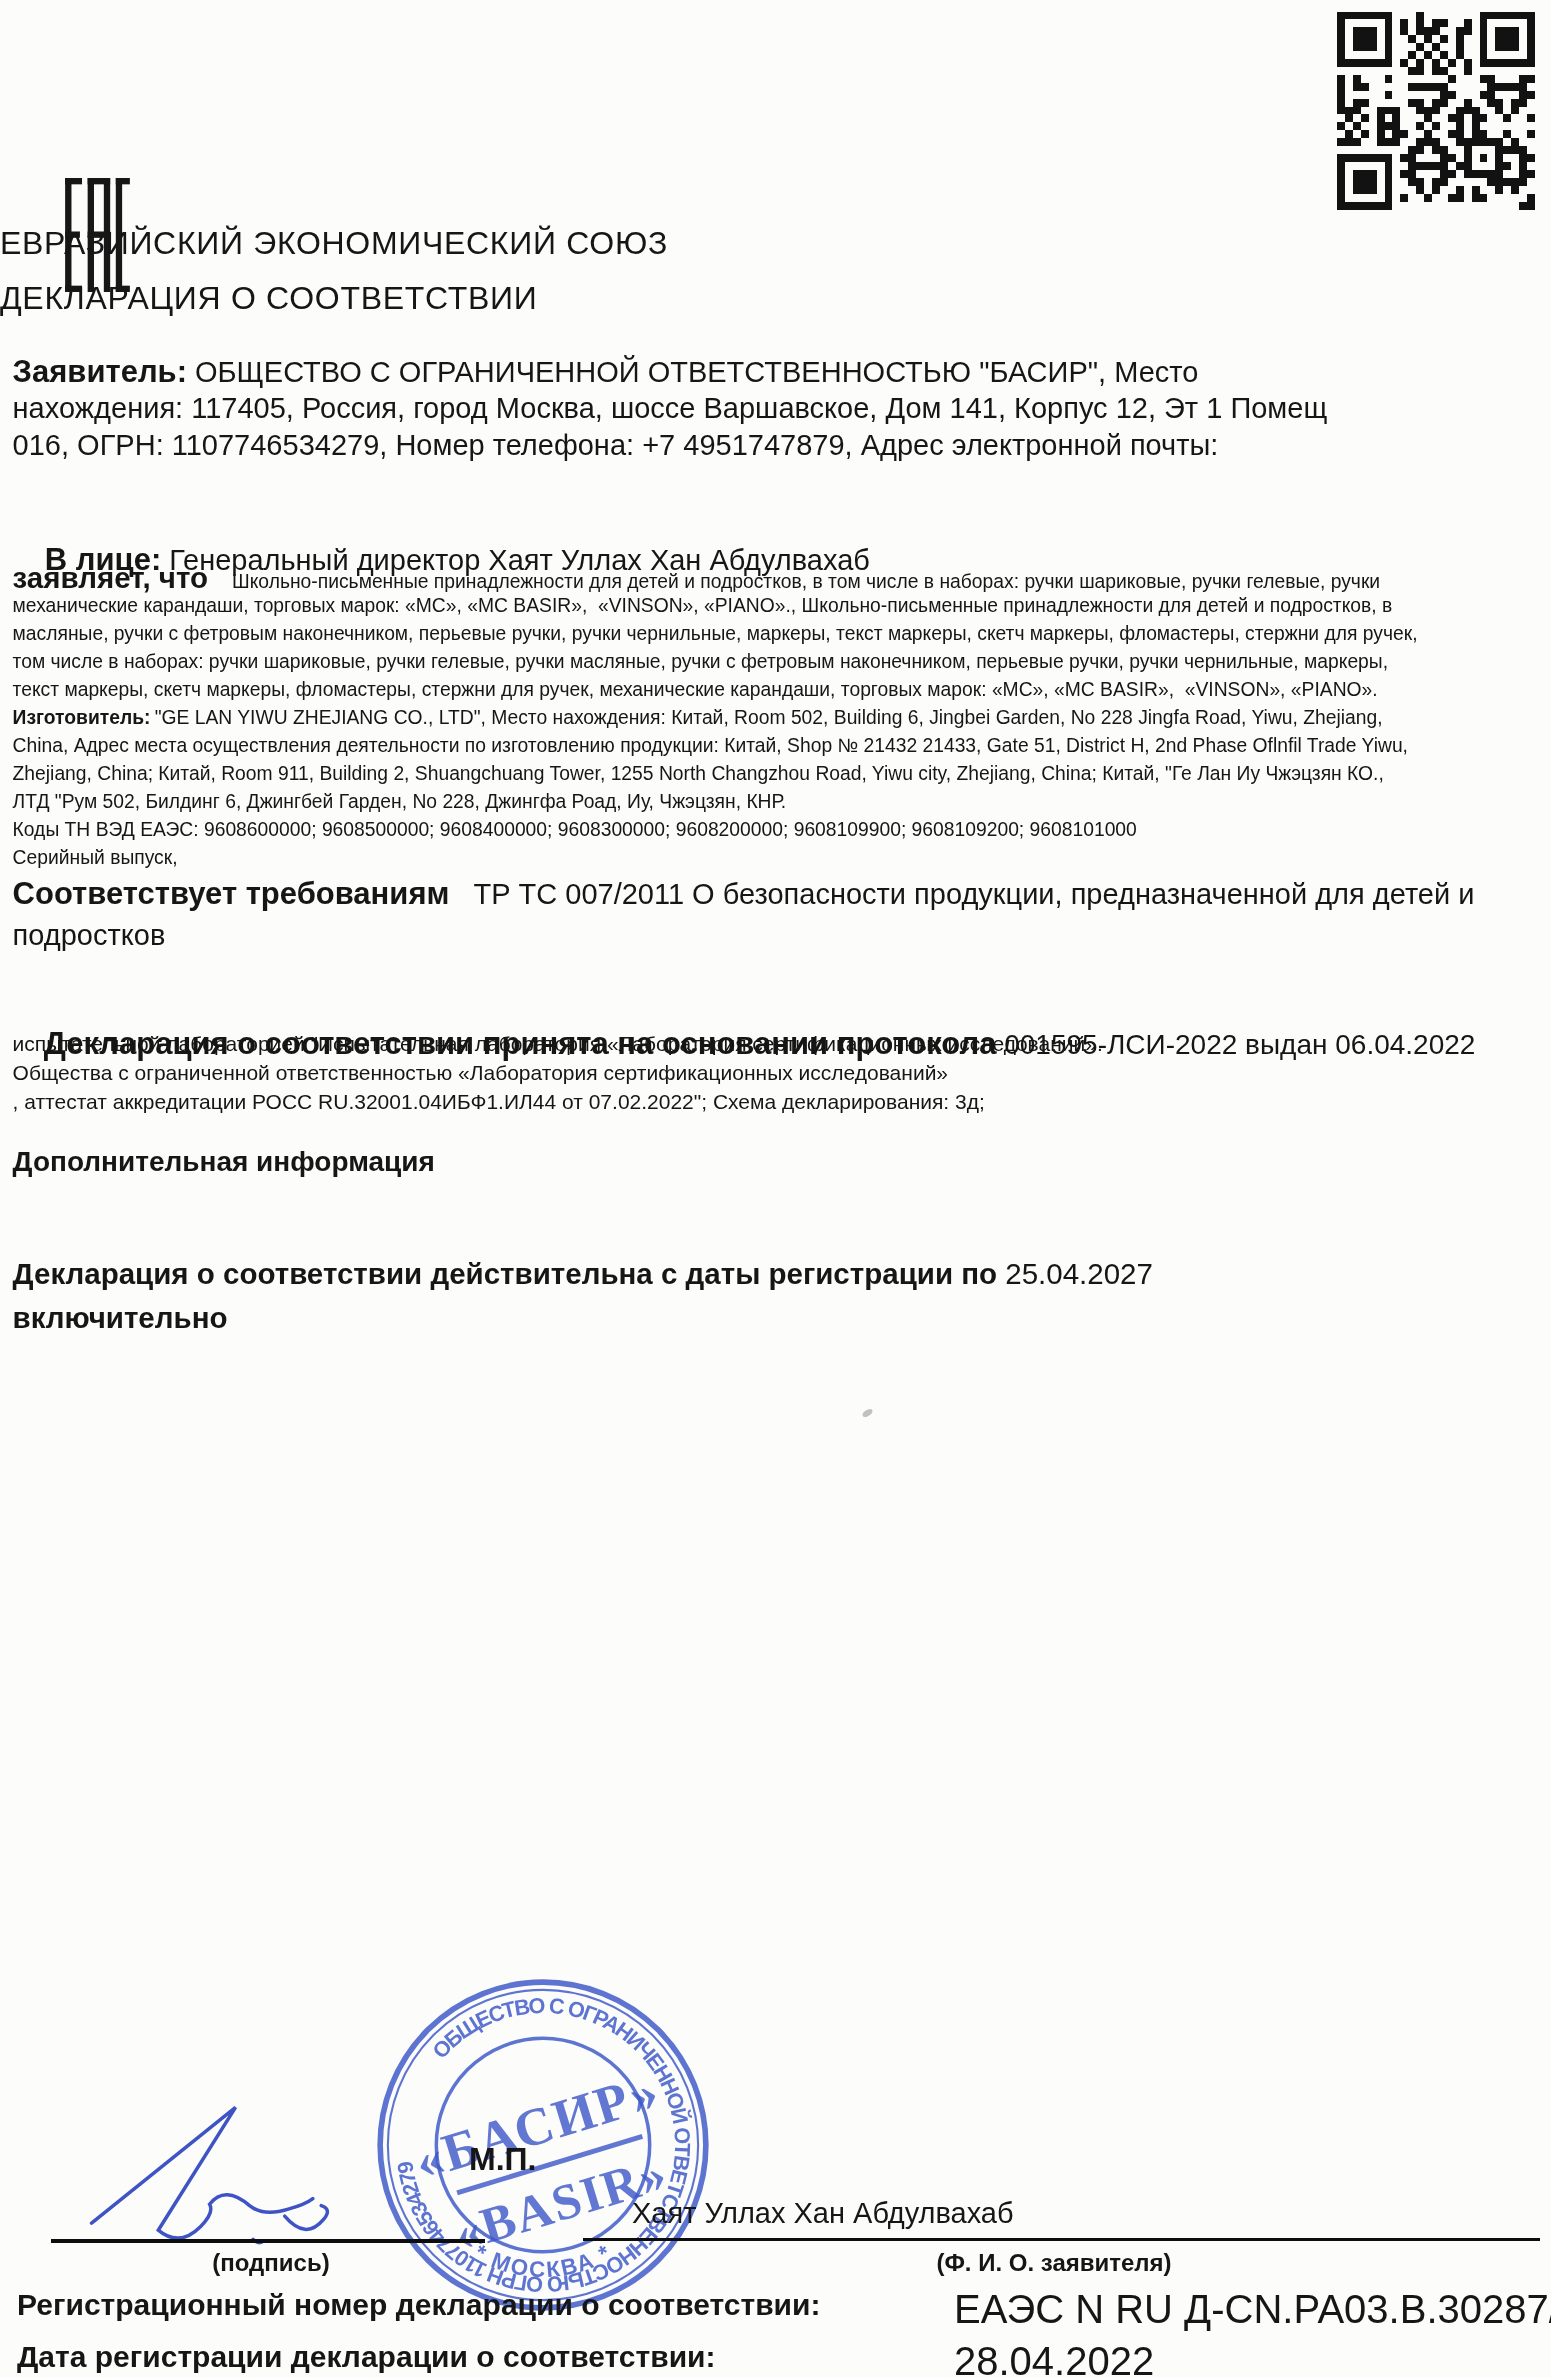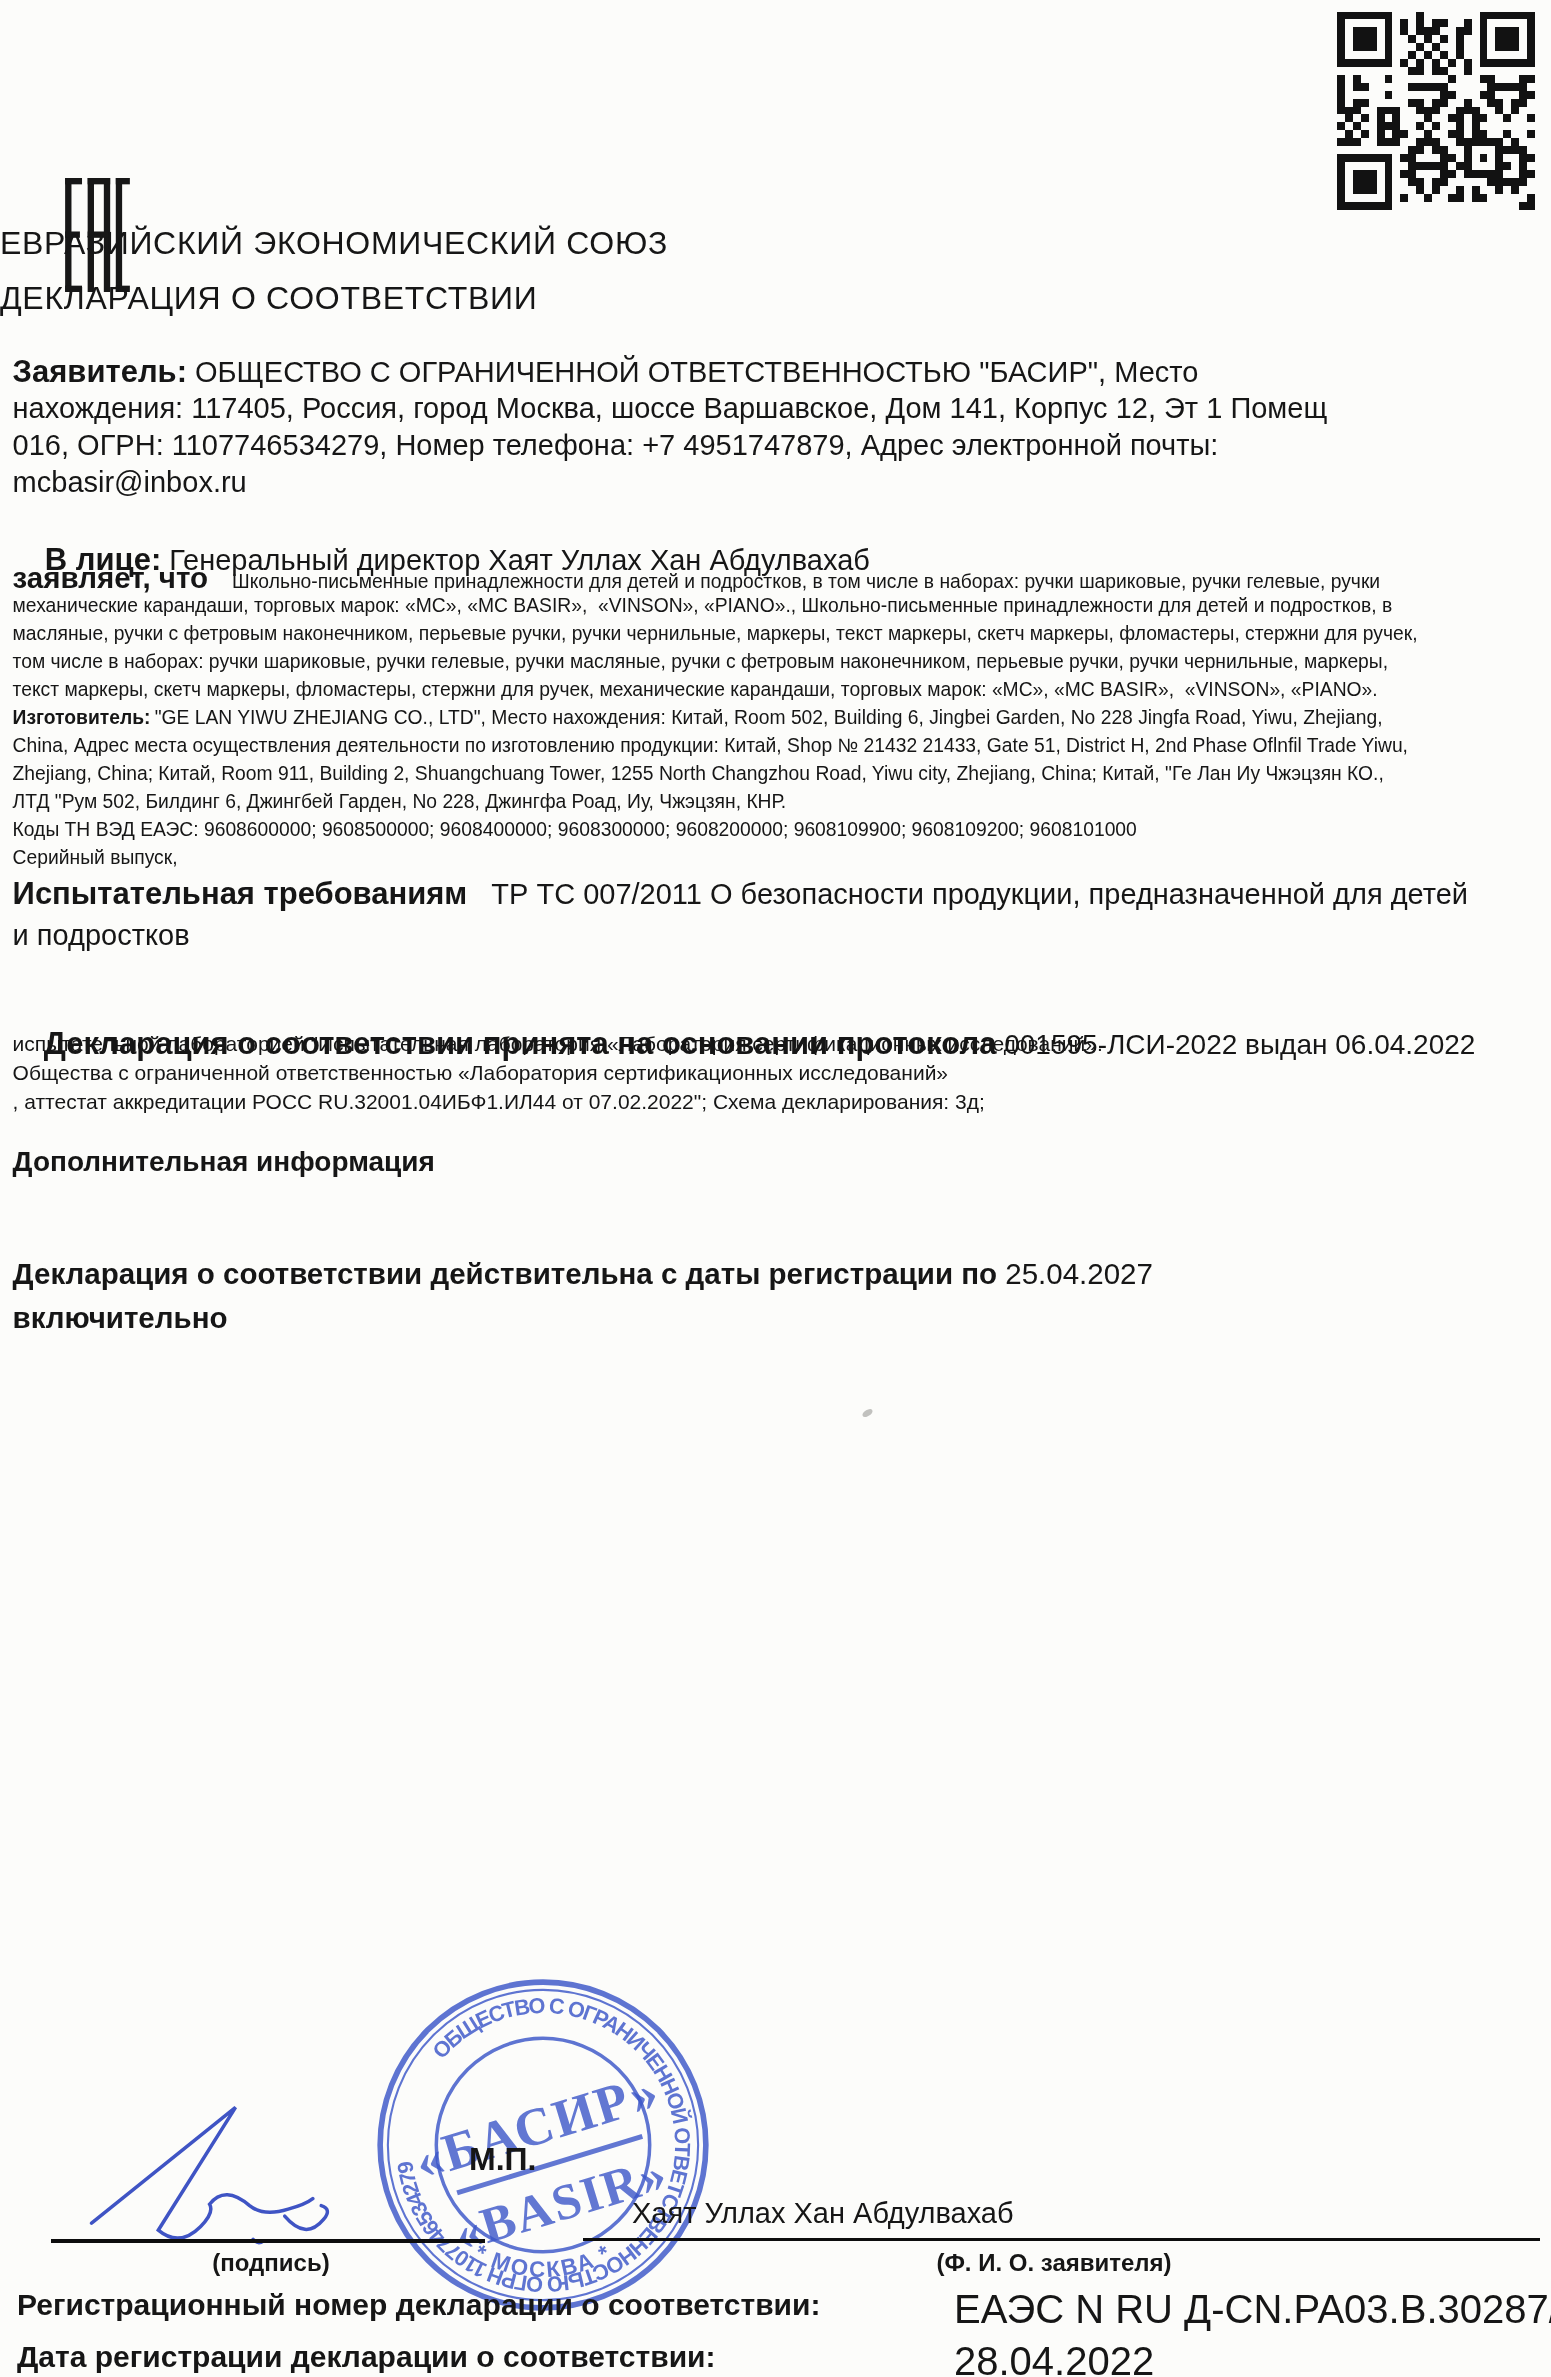--- a/index.html
+++ b/index.html
@@ -363,21 +363,20 @@
       </g>
     </svg>
 
   <div class="abs title-line" style="top:225px">ЕВРАЗИЙСКИЙ ЭКОНОМИЧЕСКИЙ СОЮЗ</div>
   <div class="abs title-line" style="top:280px">ДЕКЛАРАЦИЯ О СООТВЕТСТВИИ</div>
 
   <div class="abs bigblock" style="left:12.6px;top:353px">
       <div class="line"><span class="b">Заявитель:</span><span> ОБЩЕСТВО С ОГРАНИЧЕННОЙ ОТВЕТСТВЕННОСТЬЮ "БАСИР", Место</span></div>
       <div class="line"><span>нахождения: 117405, Россия, город Москва, шоссе Варшавское, Дом 141, Корпус 12, Эт 1 Помещ</span></div>
       <div class="line"><span>016, ОГРН: 1107746534279, Номер телефона: +7 4951747879, Адрес электронной почты:</span></div>
-      <div class="line"><span>mcbasir@inbox.ru</span></div>
     </div>
 
   <div class="abs nowrap" style="left:12.6px;top:503px;font-size:29px;line-height:38px">
     <span class="b" style="font-size:31px">В лице:</span><span> Генеральный директор Хаят Уллах Хан Абдулвахаб</span>
   </div>
 
   <div class="abs smallblock" style="left:12.6px;top:564px">
       <div class="line"><span class="b">заявляет, что</span><span>Школьно-письменные принадлежности для детей и подростков, в том числе в наборах: ручки шариковые, ручки гелевые, ручки</span></div>
       <div class="line"><span>механические карандаши, торговых марок: «МС», «MC BASIR»,  «VINSON», «PIANO»., Школьно-письменные принадлежности для детей и подростков, в</span></div>
       <div class="line"><span>масляные, ручки с фетровым наконечником, перьевые ручки, ручки чернильные, маркеры, текст маркеры, скетч маркеры, фломастеры, стержни для ручек,</span></div>
@@ -385,21 +384,21 @@
       <div class="line"><span>текст маркеры, скетч маркеры, фломастеры, стержни для ручек, механические карандаши, торговых марок: «МС», «MC BASIR»,  «VINSON», «PIANO».</span></div>
       <div class="line"><span class="b">Изготовитель:</span><span>"GE LAN YIWU ZHEJIANG CO., LTD", Место нахождения: Китай, Room 502, Building 6, Jingbei Garden, No 228 Jingfa Road, Yiwu, Zhejiang,</span></div>
       <div class="line"><span>China, Адрес места осуществления деятельности по изготовлению продукции: Китай, Shop № 21432 21433, Gate 51, District H, 2nd Phase Oflnfil Trade Yiwu,</span></div>
       <div class="line"><span>Zhejiang, China; Китай, Room 911, Building 2, Shuangchuang Tower, 1255 North Changzhou Road, Yiwu city, Zhejiang, China; Китай, "Ге Лан Иу Чжэцзян КО.,</span></div>
       <div class="line"><span>ЛТД "Рум 502, Билдинг 6, Джингбей Гарден, No 228, Джингфа Роад, Иу, Чжэцзян, КНР.</span></div>
       <div class="line"><span>Коды ТН ВЭД ЕАЭС: 9608600000; 9608500000; 9608400000; 9608300000; 9608200000; 9608109900; 9608109200; 9608101000</span></div>
       <div class="line"><span>Серийный выпуск,</span></div>
     </div>
 
   <div class="abs flowblock" style="left:12.6px;top:873px;width:1476px">
-    <span class="section-lead">Испытательная требованиям</span><span class="section-val">ТР ТС 007/2011 О безопасности продукции, предназначенной для детей и подростков</span>
+    <span class="section-lead">Соответствует требованиям</span><span class="section-val">ТР ТС 007/2011 О безопасности продукции, предназначенной для детей и подростков</span>
   </div>
 
   <div class="abs nowrap" style="left:12.6px;top:988px;font-size:28px;line-height:37px">
     <span class="b" style="font-size:31px">Декларация о соответствии принята на основании протокола</span><span> 001595-ЛСИ-2022 выдан 06.04.2022</span>
   </div>
   <div class="abs midblock" style="left:12.6px;top:1029px">
       <div class="line"><span>испытательной лабораторией "Испытательная лаборатория «Лаборатория сертификационных исследований».</span></div>
       <div class="line"><span>Общества с ограниченной ответственностью «Лаборатория сертификационных исследований»</span></div>
       <div class="line"><span>, аттестат аккредитации РОСС RU.32001.04ИБФ1.ИЛ44 от 07.02.2022"; Схема декларирования: 3д;</span></div>
     </div>

